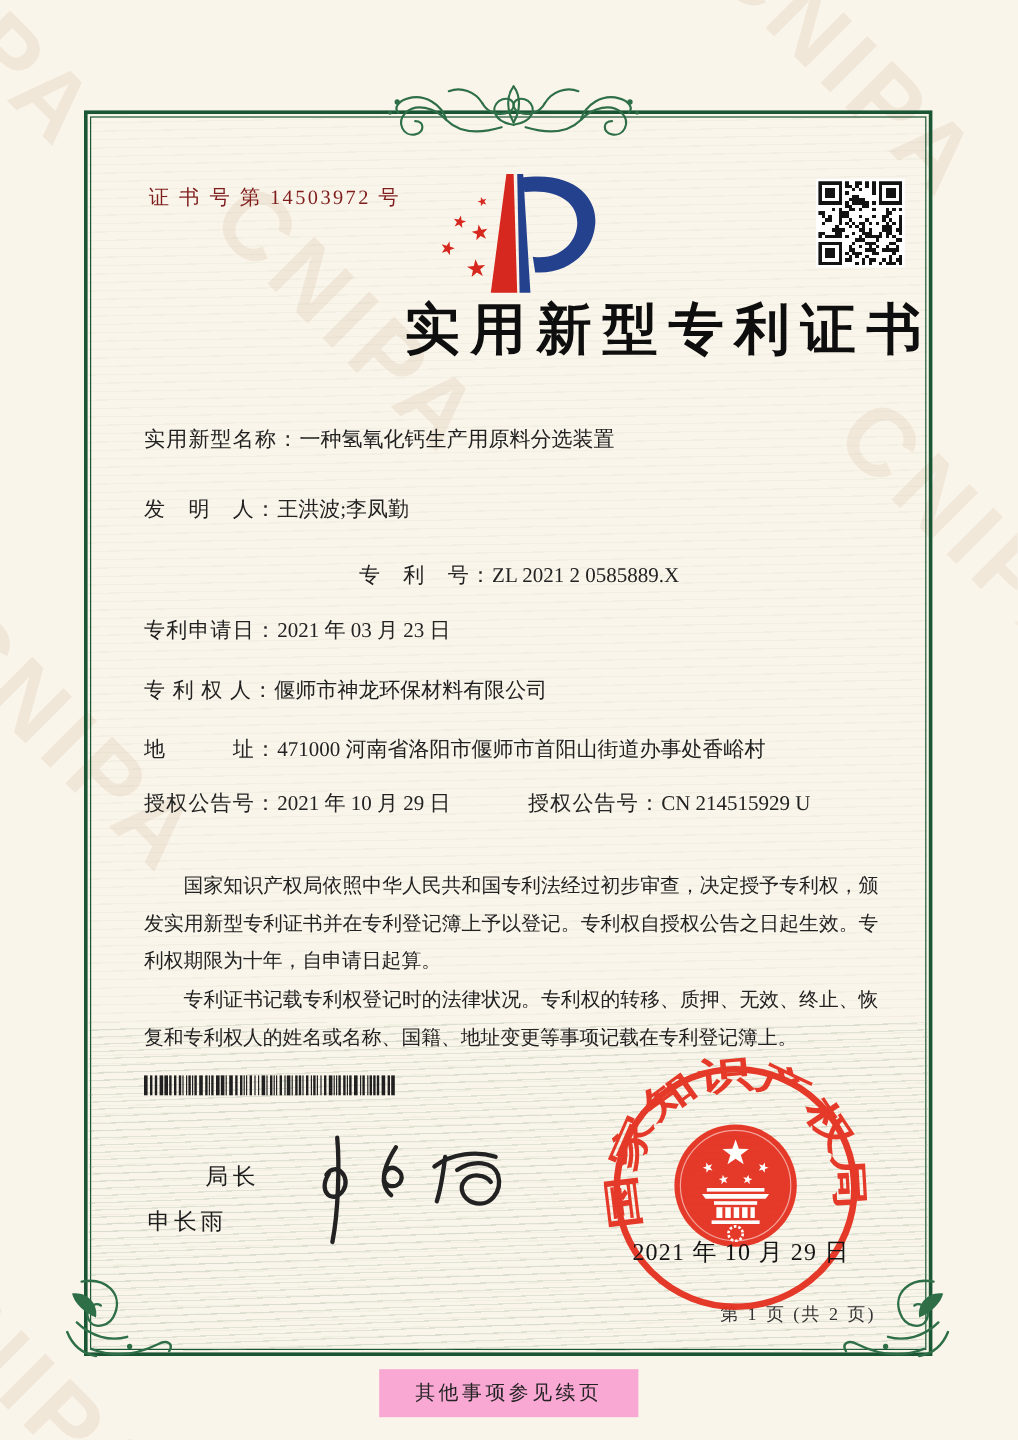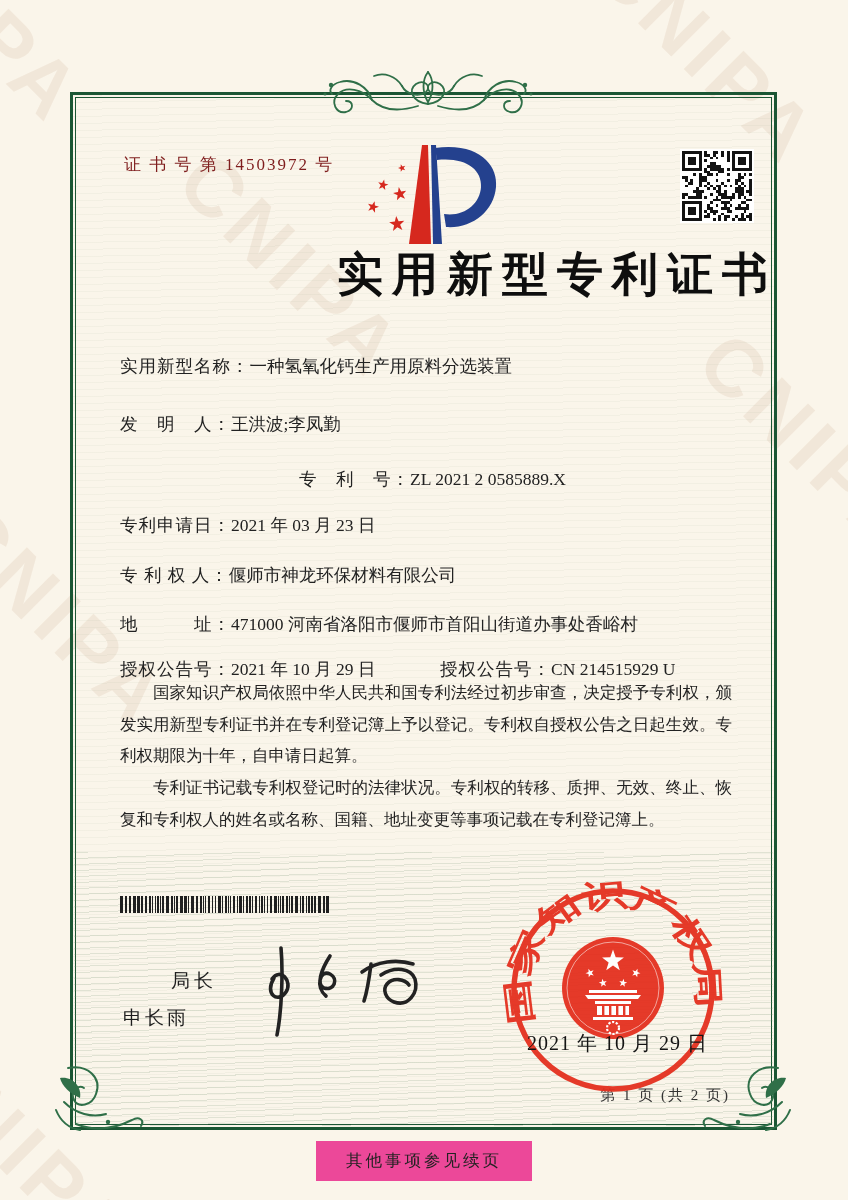--- a/index.html
+++ b/index.html
@@ -41,41 +41,41 @@
     position:absolute;left:70px;top:244px;width:707px;text-align:right;
     font-size:46px;font-weight:bold;letter-spacing:9px;color:#0e0e0e;z-index:3;
   }
   
   .row{position:absolute;left:120px;width:625px;font-size:17.5px;z-index:3;white-space:nowrap;}
   .row .lbl{letter-spacing:1px;color:#222;}
   .row .val{color:#222;}
   .col2{position:absolute;left:320px;top:0;}
   
   .legal{
-    position:absolute;left:120px;top:677px;width:612px;z-index:3;
+    position:absolute;left:120px;top:722px;width:612px;z-index:3;
     font-size:16.5px;line-height:1.92;text-align:justify;color:#222;
   }
   .legal p{margin:0;text-indent:2em;}
   
   .barcode{position:absolute;left:120px;top:896px;z-index:3;}
   .signer-role{position:absolute;left:123px;top:968px;font-size:19px;letter-spacing:4px;color:#1d1d1d;z-index:3;margin-left:48px;}
   .signer-name{position:absolute;left:123px;top:1005px;font-size:19px;letter-spacing:3px;color:#1d1d1d;z-index:3;}
   .sig{position:absolute;left:250px;top:938px;z-index:3;}
   .seal{position:absolute;left:503px;top:880px;z-index:4;opacity:.95;}
   .seal-date{
     position:absolute;left:527px;top:1030px;z-index:5;
     font-size:20px;letter-spacing:1px;color:#141414;white-space:nowrap;
   }
   .page-info{
     position:absolute;left:70px;top:1086px;width:660px;text-align:right;
     font-size:15px;letter-spacing:2px;color:#333;z-index:3;
   }
   .cont-note{
     position:absolute;left:50%;transform:translateX(-50%);top:1141px;
-    background:#ec4899;padding:9px 30px;font-size:16.5px;letter-spacing:3px;
+    background:#f9a8d4;padding:9px 30px;font-size:16.5px;letter-spacing:3px;
     color:#222;z-index:3;white-space:nowrap;
   }
   .ornament-top{position:absolute;left:288px;top:64px;z-index:2;}
   .corner{position:absolute;z-index:2;}
 </style>
 </head>
 <body>
 
 <div class="wm" style="left:-95px;top:-120px;">CNIPA</div>
 <div class="wm" style="left:640px;top:-78px;">CNIPA</div>

